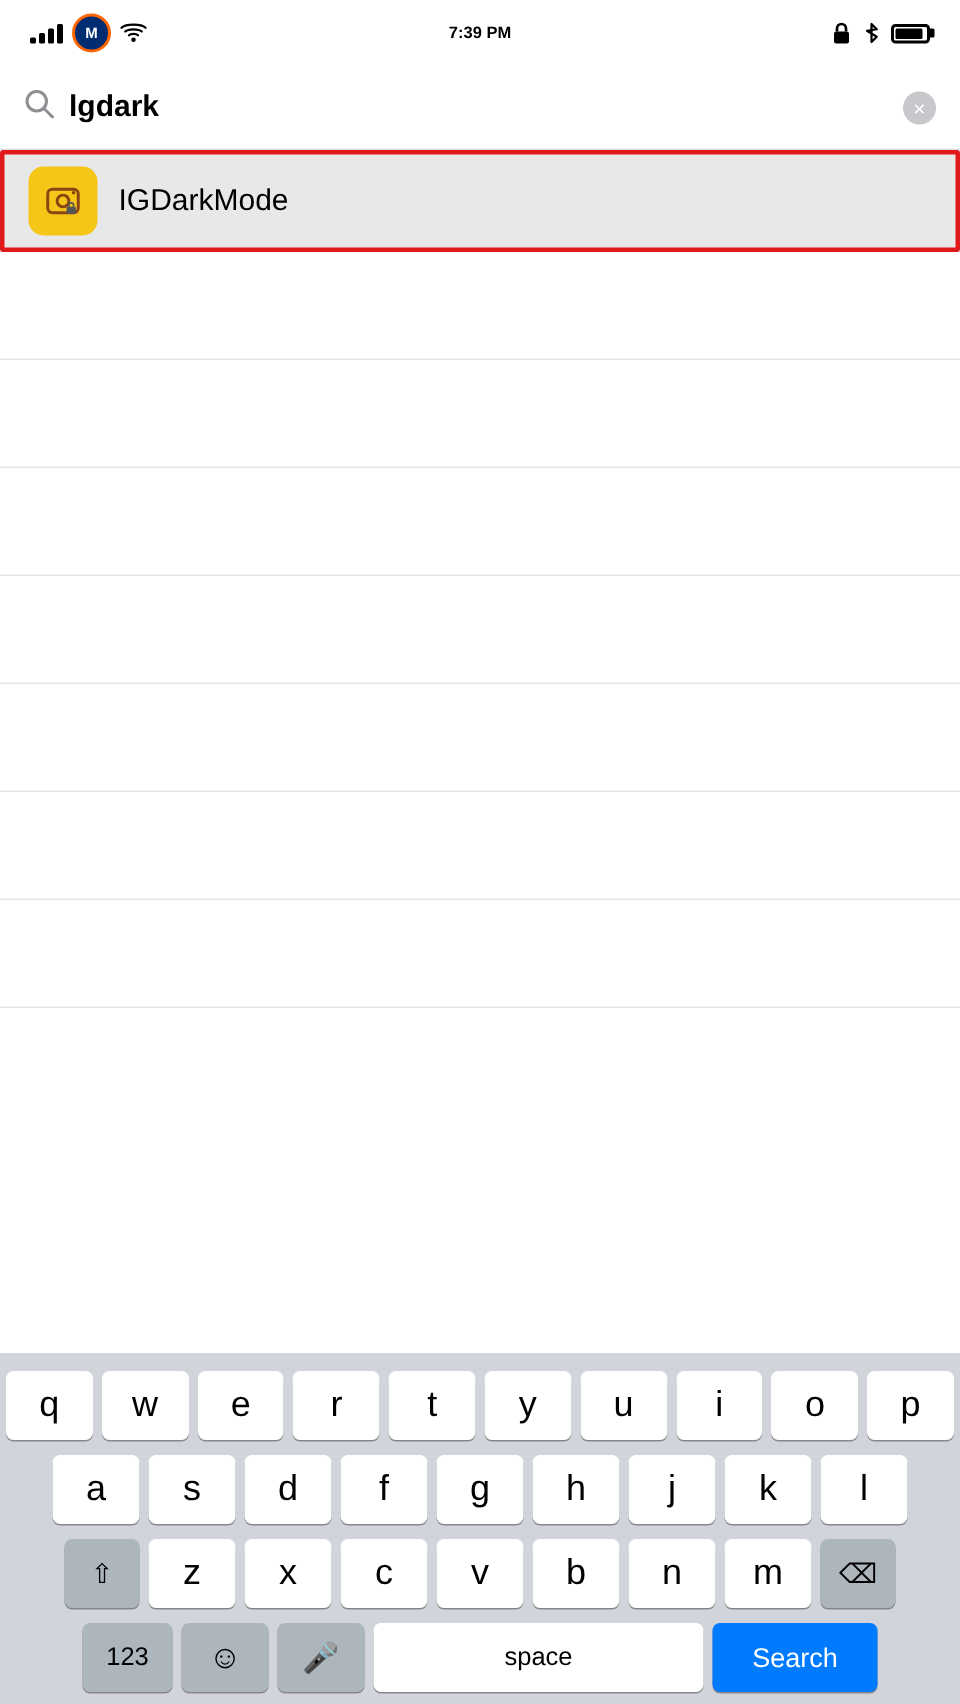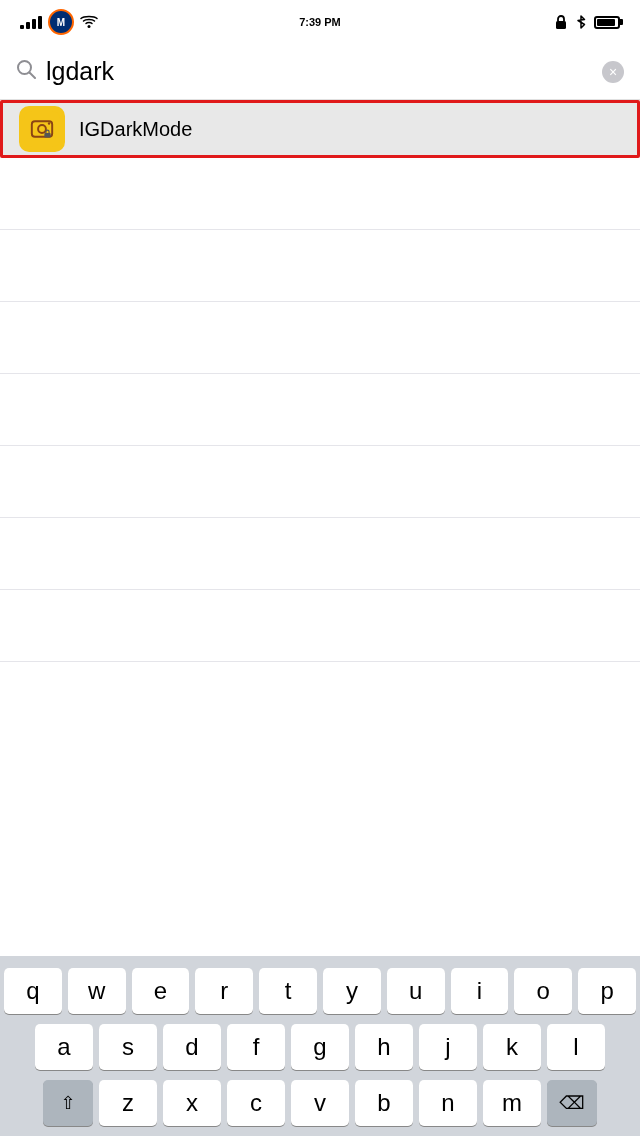--- a/index.html
+++ b/index.html
@@ -102,45 +102,46 @@
       padding: 0 16px;
       gap: 10px;
       border-bottom: 1px solid #e0e0e0;
     }
     .search-icon-wrap {
       color: #8e8e93;
       font-size: 20px;
     }
     .search-input {
       flex: 1;
-      font-size: 25px;
+      font-size: 20px;
       color: #000;
       border: none;
       outline: none;
       background: transparent;
+      font-weight: bold;
     }
     .clear-btn {
       width: 22px;
       height: 22px;
       background: #c7c7cc;
       border-radius: 50%;
       display: flex;
       align-items: center;
       justify-content: center;
       color: #fff;
       font-size: 14px;
       cursor: pointer;
     }
 
     
     .results-list {
       background: #fff;
     }
     .result-item {
-      height: 58px;
+      height: 68px;
       display: flex;
       align-items: center;
       padding: 0 16px;
       gap: 14px;
       border-bottom: 1px solid #e5e5ea;
       position: relative;
     }
     .result-item.highlighted {
       background: #e8e8e8;
       border: 3px solid #e0191a;
@@ -365,14 +366,21 @@
     <div class="key">z</div>
     <div class="key">x</div>
     <div class="key">c</div>
     <div class="key">v</div>
     <div class="key">b</div>
     <div class="key">n</div>
     <div class="key">m</div>
     <div class="key dark delete" style="font-size:18px;">⌫</div>
   </div>
 
+  <div class="bottom-row">
+    <div class="key dark num">123</div>
+    <div class="key dark emoji">☺</div>
+    <div class="key dark mic">🎤</div>
+    <div class="key space">space</div>
+    <div class="key search-key">Search</div>
+  </div>
 
 </div>
 
 </body></html>

